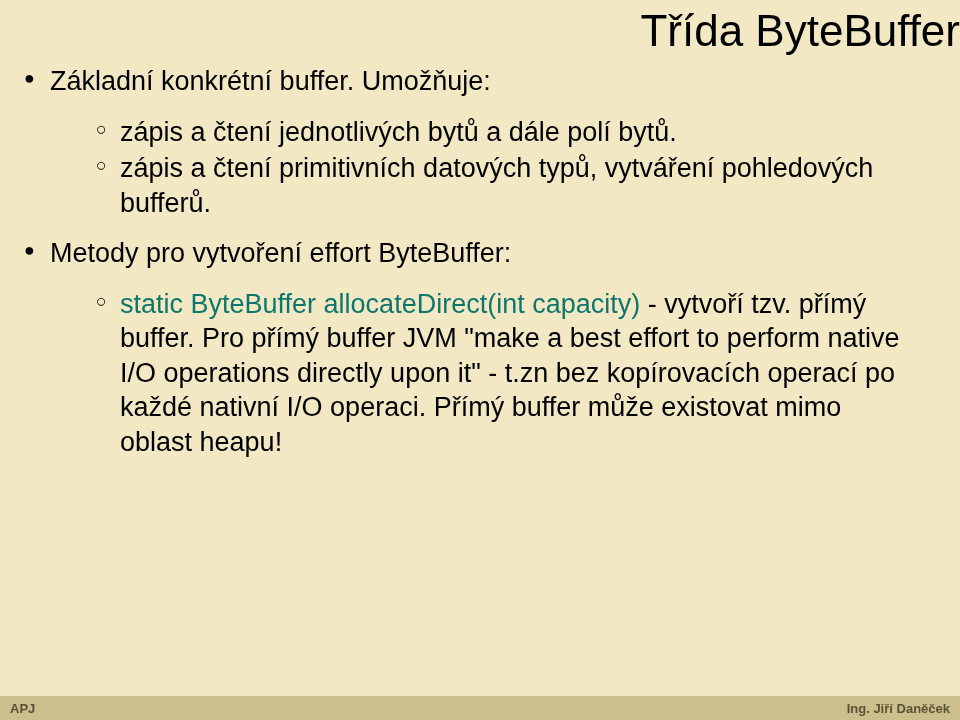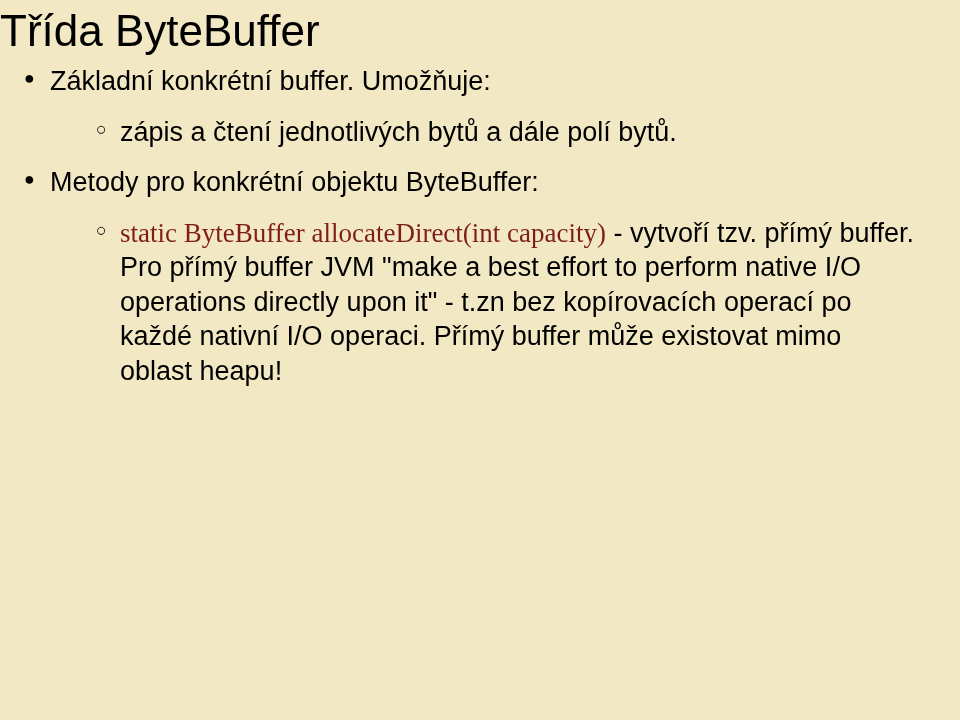--- a/index.html
+++ b/index.html
@@ -12,21 +12,21 @@
     color: #000;
     overflow: hidden;
   }
   .slide {
     position: relative;
     width: 960px;
     height: 720px;
     box-sizing: border-box;
   }
   .title {
-    text-align: left;
+    text-align: right;
     font-size: 44px;
     font-weight: 400;
     padding-top: 6px;
     padding-bottom: 8px;
   }
   .content {
     font-size: 27px;
     line-height: 1.28;
     padding: 0 24px 0 22px;
   }
@@ -58,22 +58,22 @@
     margin-bottom: 2px;
   }
   ul.level2 > li::before {
     content: "○";
     position: absolute;
     left: 30px;
     top: 3px;
     font-size: 18px;
   }
   .link {
-    color: #7f1d1d;
-    font-family: Liberation Serif, serif;
+    color: #0f766e;
+    font-family: Liberation Sans, sans-serif;
   }
   .italic {
   }
   .footer {
     position: absolute;
     bottom: 0;
     left: 0;
     right: 0;
     height: 24px;
     background: #ccbf8d;
@@ -93,27 +93,32 @@
 <div class="slide">
 
   <div class="title">Třída ByteBuffer</div>
 
   <div class="content">
     <ul class="level1">
       <li>
         <span>Základní konkrétní buffer. Umožňuje:</span>
         <ul class="level2">
           <li>zápis a čtení jednotlivých bytů a dále polí bytů.</li>
+          <li>zápis a čtení primitivních datových typů, vytváření pohledových bufferů.</li>
         </ul>
       </li>
       <li>
-        <span>Metody pro konkrétní objektu </span><span class="italic">ByteBuffer</span><span>:</span>
+        <span>Metody pro vytvoření effort </span><span class="italic">ByteBuffer</span><span>:</span>
         <ul class="level2">
           <li>
             <span class="link">static ByteBuffer allocateDirect(int capacity)</span><span> - vytvoří tzv. přímý buffer. Pro přímý buffer JVM "make a best effort to perform native I/O operations directly upon it" - t.zn bez kopírovacích operací po každé nativní I/O operaci. Přímý buffer může existovat mimo oblast heapu!</span>
           </li>
         </ul>
       </li>
     </ul>
   </div>
 
+  <div class="footer">
+    <span>APJ</span>
+    <span>Ing. Jiří Daněček</span>
+  </div>
 
 </div>
 
 </body></html>

